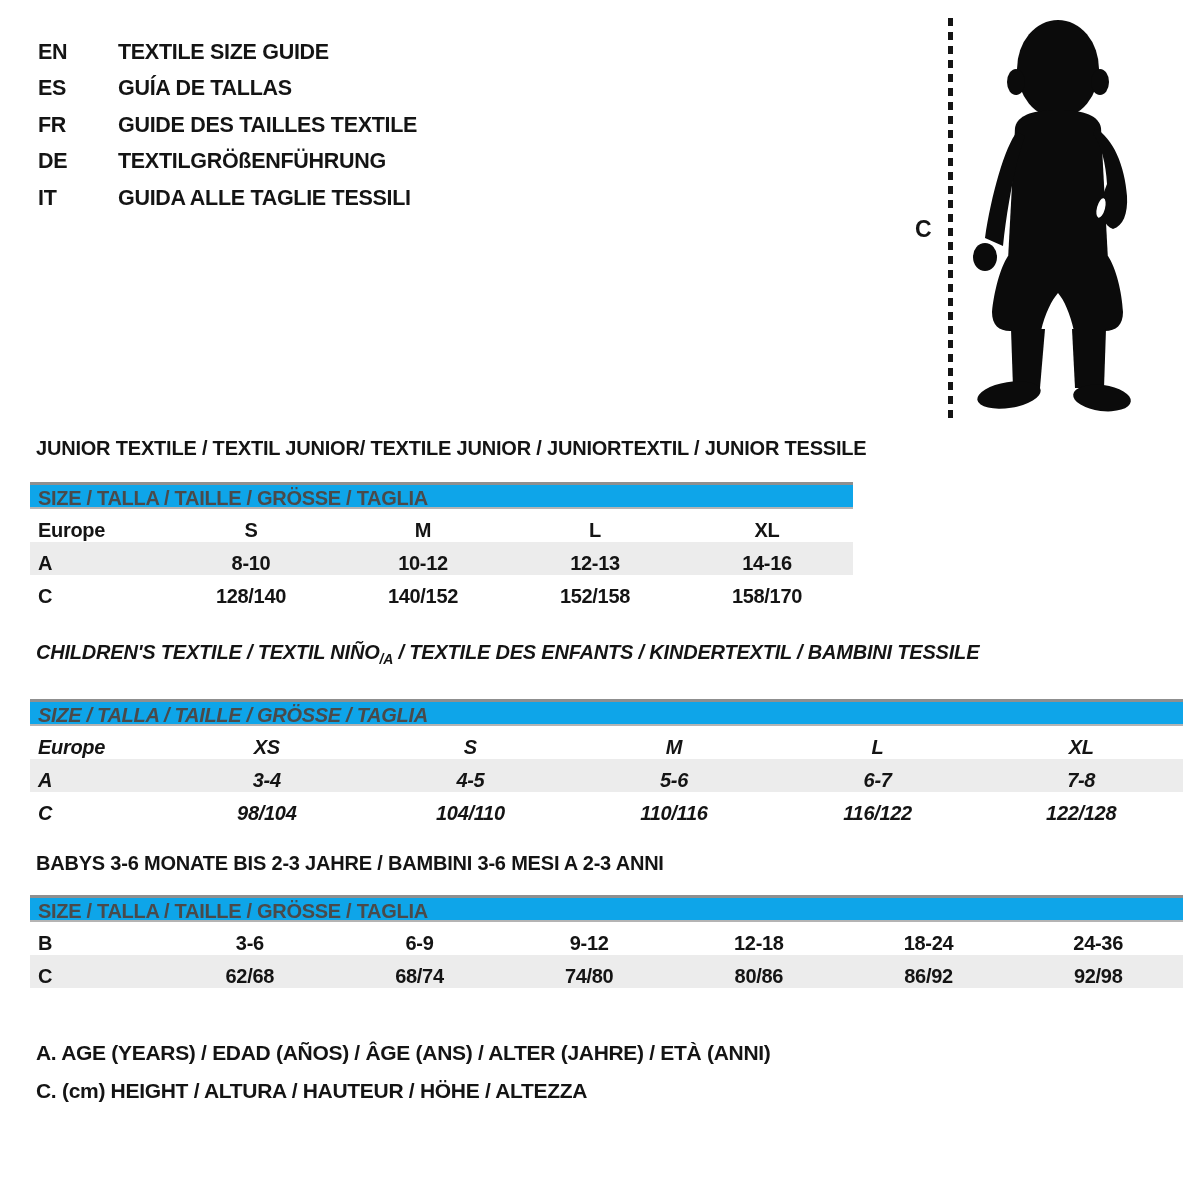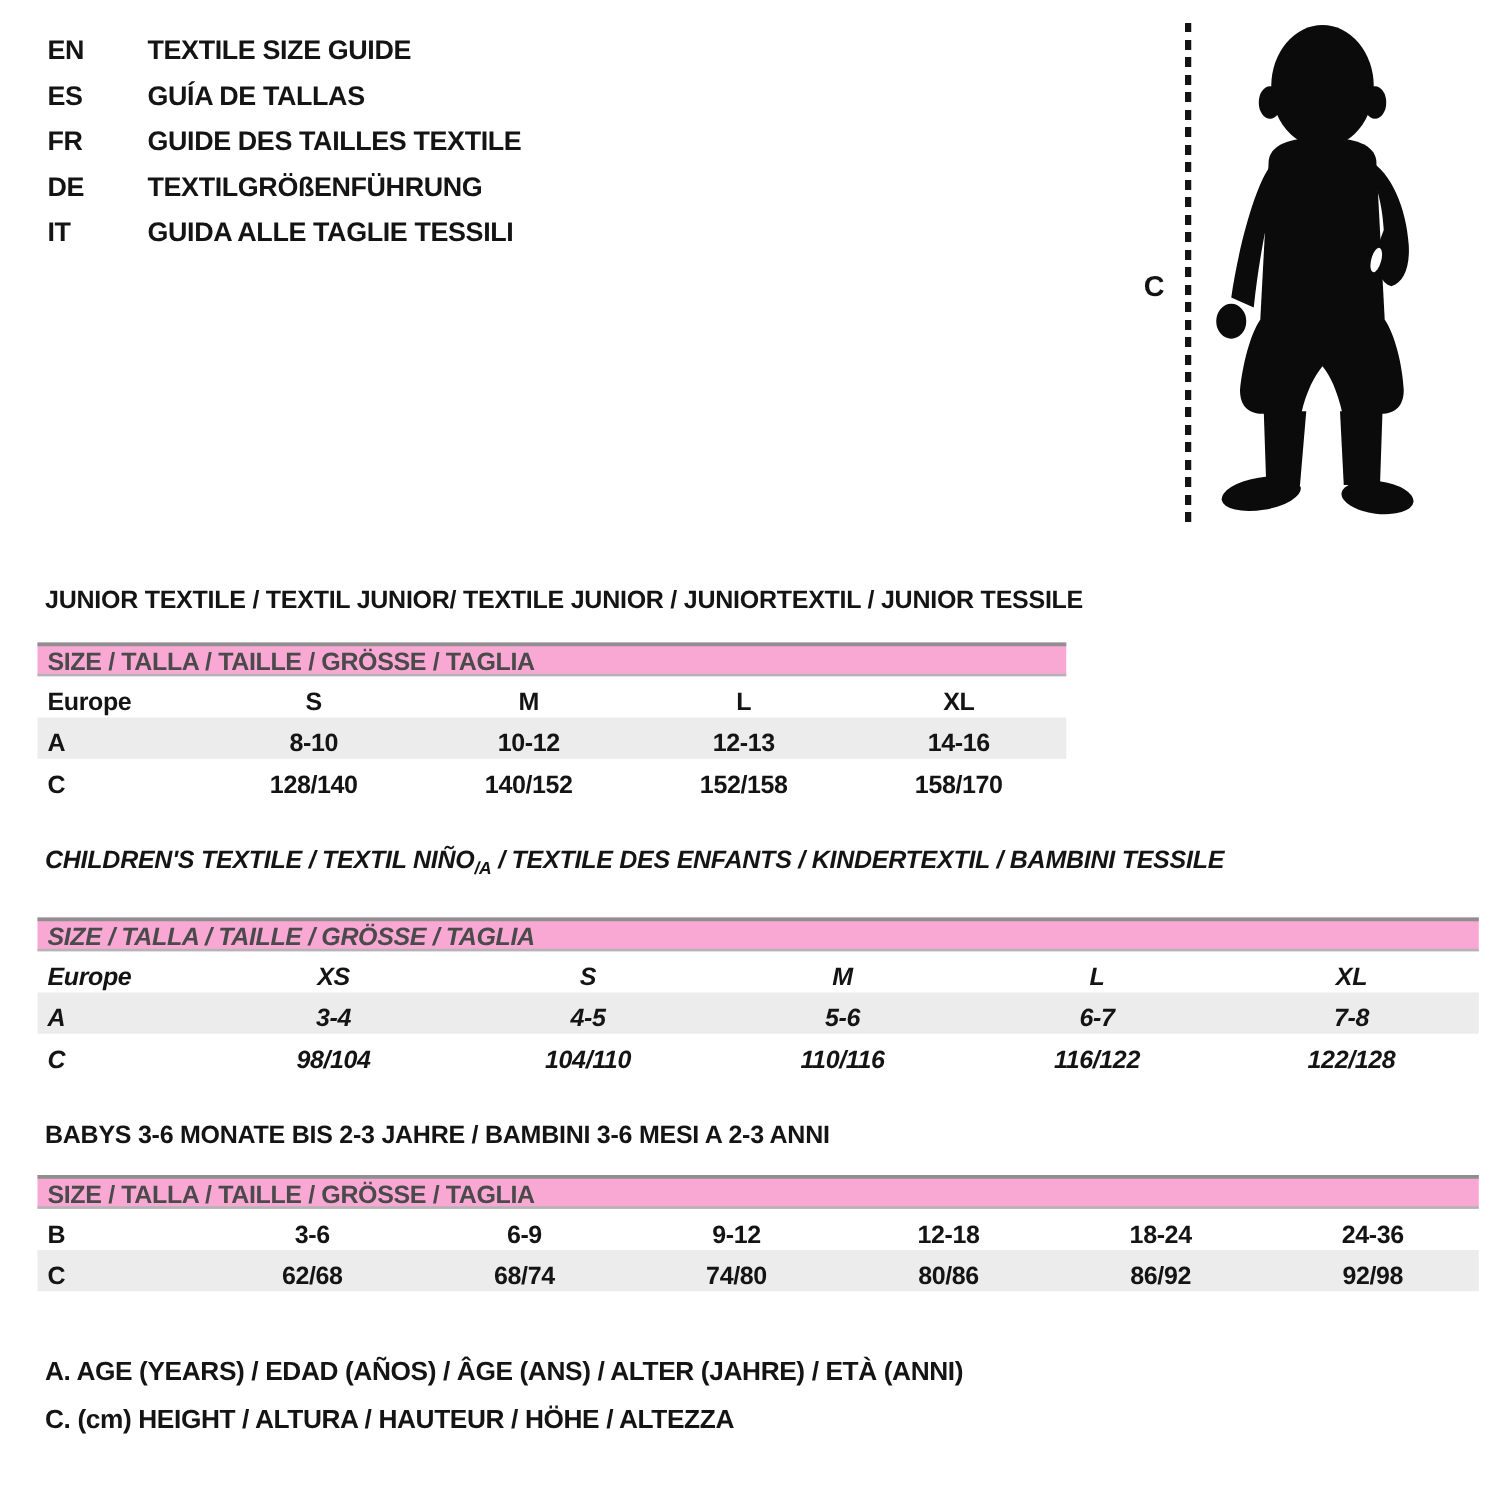--- a/index.html
+++ b/index.html
@@ -5,42 +5,42 @@
   * { margin:0; padding:0; box-sizing:border-box; }
   html,body { background:#ffffff; }
   body {
     width:1200px; height:1200px; position:relative; overflow:hidden;
     font-family:"Liberation Sans", sans-serif; font-weight:bold;
     color:#141414; letter-spacing:-0.3px;
   }
 
   
   .lang-block { position:absolute; left:38px; top:28px; }
-  .lang-row   { display:flex; align-items:flex-start; height:36.5px; font-size:21.5px; }
+  .lang-row   { display:flex; align-items:flex-end; height:36.5px; font-size:21.5px; }
   .lang-code  { width:80px; }
 
   
   .figure        { position:absolute; left:905px; top:14px; width:260px; height:410px; }
   .measure-label { position:absolute; left:10px; top:202px; font-size:23px; }
   .dash-line     { position:absolute; left:43px; top:4px; width:4.5px; height:402px;
                    background:repeating-linear-gradient(to bottom,#141414 0px,#141414 8px,transparent 8px,transparent 14px); }
   .toddler-svg   { position:absolute; left:56px; top:2px; }
 
   
   .content { position:absolute; left:30px; top:432px; width:1153px; }
 
-  .section-title { margin-left:6px; font-size:20px; letter-spacing:-0.2px; white-space:nowrap;margin-top:32px; }
+  .section-title { margin-left:6px; font-size:20px; letter-spacing:-0.2px; white-space:nowrap; }
   .title-line    { line-height:32px; }
   .sub           { font-size:14px; vertical-align:-5px; }
 
   .size-table    { margin-top:24px; }
   .sec-junior .size-table { margin-top:18px; }
   .table-junior  { width:823px; }
 
-  .size-head { height:27px; line-height:27px; background:#f9a8d4; color:#4a4a4a;
+  .size-head { height:27px; line-height:27px; background:#0ea5e9; color:#4a4a4a;
                border-top:3px solid #8f8f8f; border-bottom:2px solid #b4b4b4;
                font-size:20px; padding-left:8px; }
   .trow      { display:flex; align-items:flex-end; height:33px; font-size:20px; }
   .trow.shaded { background:#ececec; }
   .tlabel    { width:135px; padding-left:8px; }
   .tcell     { flex:1; text-align:center; }
 
   .sec-children { margin-top:28px;font-style:italic; }
   .sec-babies   { margin-top:22px; }
   .sec-babies .size-table { margin-top:16px; }

